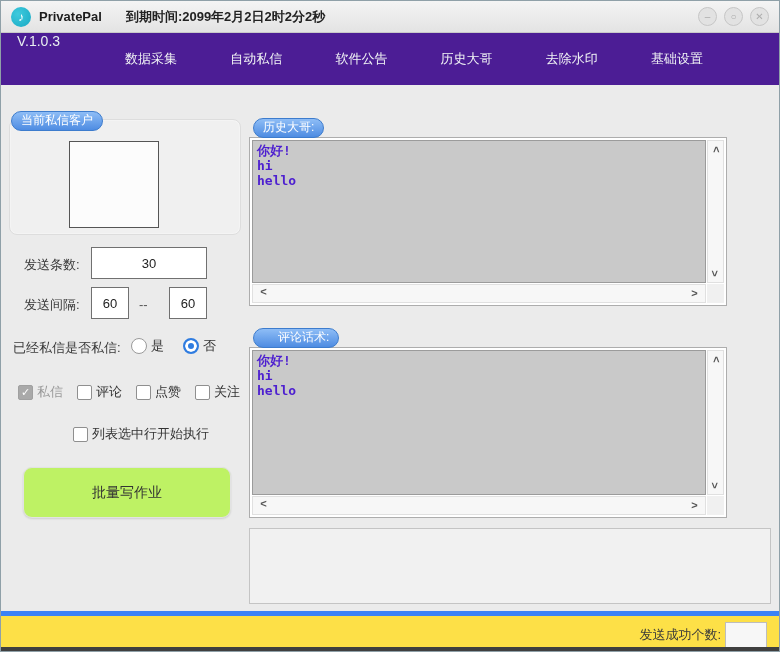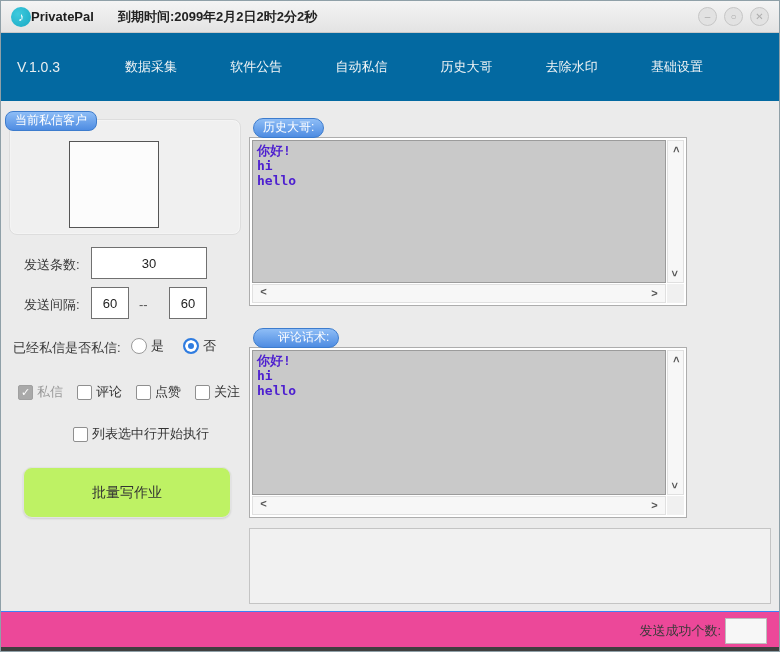--- a/index.html
+++ b/index.html
@@ -7,41 +7,41 @@
   body { font-family:"Liberation Sans","DejaVu Sans",sans-serif; font-size:13px; color:#333; }
   .window { position:relative; width:780px; height:652px; background:#ebebeb; border:1px solid #8fa0a8; overflow:hidden; }
 
   
   .titlebar { position:absolute; left:0; top:0; width:100%; height:32px;
     background:linear-gradient(#f4f4f4,#e3e3e3); border-bottom:1px solid #c9c9c9;
     display:flex; align-items:center; }
   .app-icon { width:20px; height:20px; border-radius:50%; margin-left:10px;
     background:radial-gradient(circle at 35% 35%, #3ecadd, #18a9c4); color:#fff;
     display:flex; align-items:center; justify-content:center; font-size:12px; font-weight:bold; }
-  .app-name { font-weight:bold; color:#1c1c1c; margin-left:0; font-size:13px; }
+  .app-name { font-weight:bold; color:#1c1c1c; margin-left:8px; font-size:13px; }
   .expiry { font-weight:bold; color:#222; margin-left:24px; font-size:13px; }
   .winbtns { position:absolute; right:10px; top:6px; display:flex; gap:7px; }
   .winbtn { width:19px; height:19px; border-radius:50%; background:#e2e2e2; border:1px solid #c6c6c6;
     color:#adadad; font-size:10px; line-height:17px; text-align:center; }
 
   
-  .navbar { position:absolute; left:0; top:32px; width:100%; height:68px; background:#0369a1;
-    display:flex; align-items:center; }
+  .navbar { position:absolute; left:0; top:32px; width:100%; height:52px; background:#4c1d95;
+    display:flex; }
   .version { color:#e8eef0; font-size:14px; margin-left:16px; }
   .tabs { position:absolute; left:118px; right:70px; top:0; height:100%;
     display:flex; align-items:center; justify-content:space-between; }
   .tab { color:#f2f5f6; font-size:13px; padding:8px 6px; cursor:default; }
 
   
   .groupbox { position:absolute; left:8px; top:118px; width:232px; height:116px;
     background:#f0f0f0; border:1px solid #ddd; border-radius:8px;
     box-shadow:inset 0 0 2px #fff; }
   .badge { display:inline-block; background:linear-gradient(#8ebdf6,#4e8ce2); border:1px solid #3d7ccd;
     border-radius:10px; color:#fff; font-size:12px; padding:1px 9px 2px; line-height:15px; }
-  .badge-customer { position:absolute; left:4px; top:110px; z-index:3;border-radius:8px; }
+  .badge-customer { position:absolute; left:10px; top:110px; z-index:3; }
   .photo { position:absolute; left:68px; top:140px; width:90px; height:87px; background:#fcfcfc; border:1px solid #555; }
 
   .row-label { position:absolute; color:#3a3a3a; font-size:13px; }
   .tb { background:#fff; border:1px solid #707070; text-align:center; font-size:13px; color:#222;
     font-family:"Liberation Sans",sans-serif; position:absolute; }
   .sep { position:absolute; color:#555; }
 
   .radio { width:16px; height:16px; border-radius:50%; background:#fff; border:1px solid #9a9a9a;
     display:inline-block; vertical-align:-3px; }
   .radio.sel { border:2px solid #2f7ce0; background:#2f7ce0;
@@ -51,21 +51,21 @@
   .check.on-gray { background:#a9a9a9; border-color:#a0a0a0; color:#fff; font-size:11px;
     line-height:13px; text-align:center; }
   .lbl-gray { color:#9a9a9a; }
   .opt { display:inline-flex; align-items:center; gap:4px; }
 
   .bigbtn { position:absolute; left:22px; top:466px; width:208px; height:51px; background:#bef264;
     border:1px solid #e2e2e2; border-radius:9px; box-shadow:0 1px 2px rgba(0,0,0,.12);
     font-size:14px; color:#333; font-family:"Liberation Sans",sans-serif; }
 
   
-  .scriptbox { position:absolute; left:248px; width:438px; background:#fff; border:1px solid #adadad;
+  .scriptbox { position:absolute; left:248px; width:478px; background:#fff; border:1px solid #adadad;
     display:grid; grid-template-columns:1fr 17px; grid-template-rows:1fr 19px; padding:2px; gap:1px; }
   .script-content { background:#c9c9c9; border:1px solid #9b9b9b; overflow:hidden;
     font-family:"DejaVu Sans Mono","Liberation Mono",monospace; font-weight:bold;
     color:#4d1fd0; font-size:13px; line-height:15px; padding:2px 4px; white-space:pre; }
   .vscroll { background:#f7f7f7; border:1px solid #e0e0e0; position:relative; }
   .hscroll { background:#f7f7f7; border:1px solid #e0e0e0; position:relative; }
   .corner { background:#f0f0f0; }
   .arr { position:absolute; color:#555; font-size:11px; font-weight:bold; width:13px; height:13px;
     display:flex; align-items:center; justify-content:center; }
   .arr-up { top:2px; left:1px; transform:rotate(-90deg); }
@@ -75,22 +75,22 @@
 
   .badge-dm { position:absolute; left:252px; top:117px; z-index:3; }
   .badge-comment { position:absolute; left:252px; top:327px; z-index:3;padding-left:24px; }
   .box-dm { top:136px; height:169px; }
   .box-comment { top:346px; height:171px; }
 
   .logbox { position:absolute; left:248px; top:527px; width:522px; height:76px;
     background:#f1f1f1; border:1px solid #c4c4c4; }
 
   
-  .statusbar { position:absolute; left:0; top:610px; width:100%; height:40px; background:#ec4899;
-    border-top:1px solid #3b82f6; }
+  .statusbar { position:absolute; left:0; top:610px; width:100%; height:40px; background:#fde047;
+    border-top:5px solid #3b82f6; }
   .status-label { position:absolute; right:58px; top:10px; color:#3a3a3a; font-size:13px; }
   .status-input { right:12px; top:6px; width:42px; height:26px; background:#f7f7f7; border:1px solid #bdbdbd; }
   .bottom-strip { position:absolute; left:0; top:646px; width:100%; height:6px; background:#3f3f3f; }
 </style>
 </head>
 <body>
 
 <div class="window">
 
   <div class="titlebar">
@@ -101,22 +101,22 @@
       <div class="winbtn">–</div>
       <div class="winbtn">○</div>
       <div class="winbtn">✕</div>
     </div>
   </div>
 
   <div class="navbar">
     <div class="version">V.1.0.3</div>
     <div class="tabs">
       <div class="tab">数据采集</div>
+      <div class="tab">自动私信</div>
       <div class="tab">软件公告</div>
-      <div class="tab">自动私信</div>
       <div class="tab">历史大哥</div>
       <div class="tab">去除水印</div>
       <div class="tab">基础设置</div>
     </div>
   </div>
 
   <span class="badge badge-customer">当前私信客户</span>
   <div class="groupbox"></div>
   <div class="photo"></div>
 

